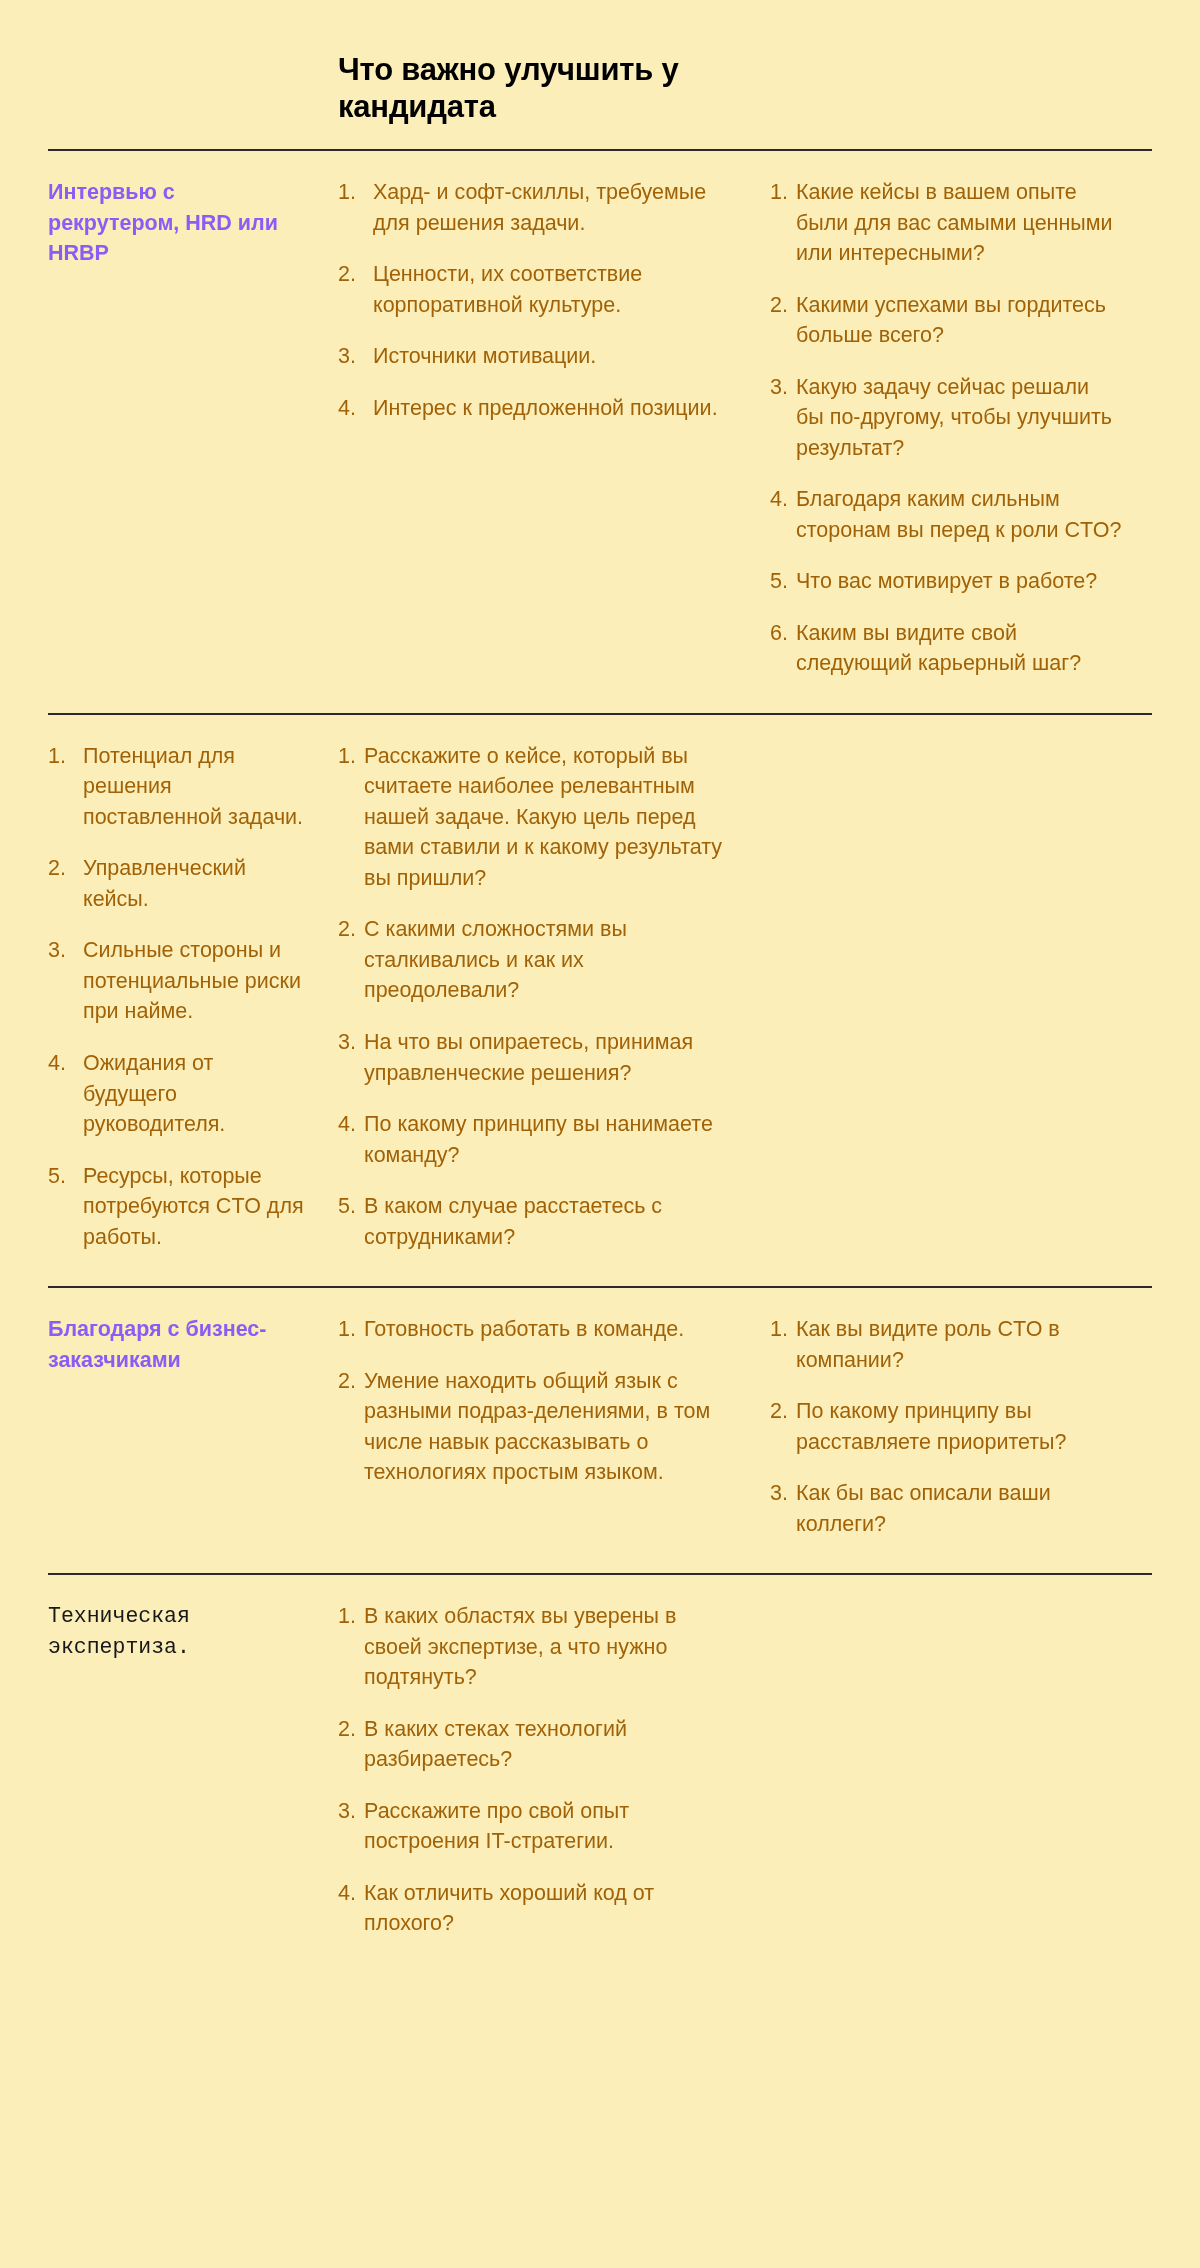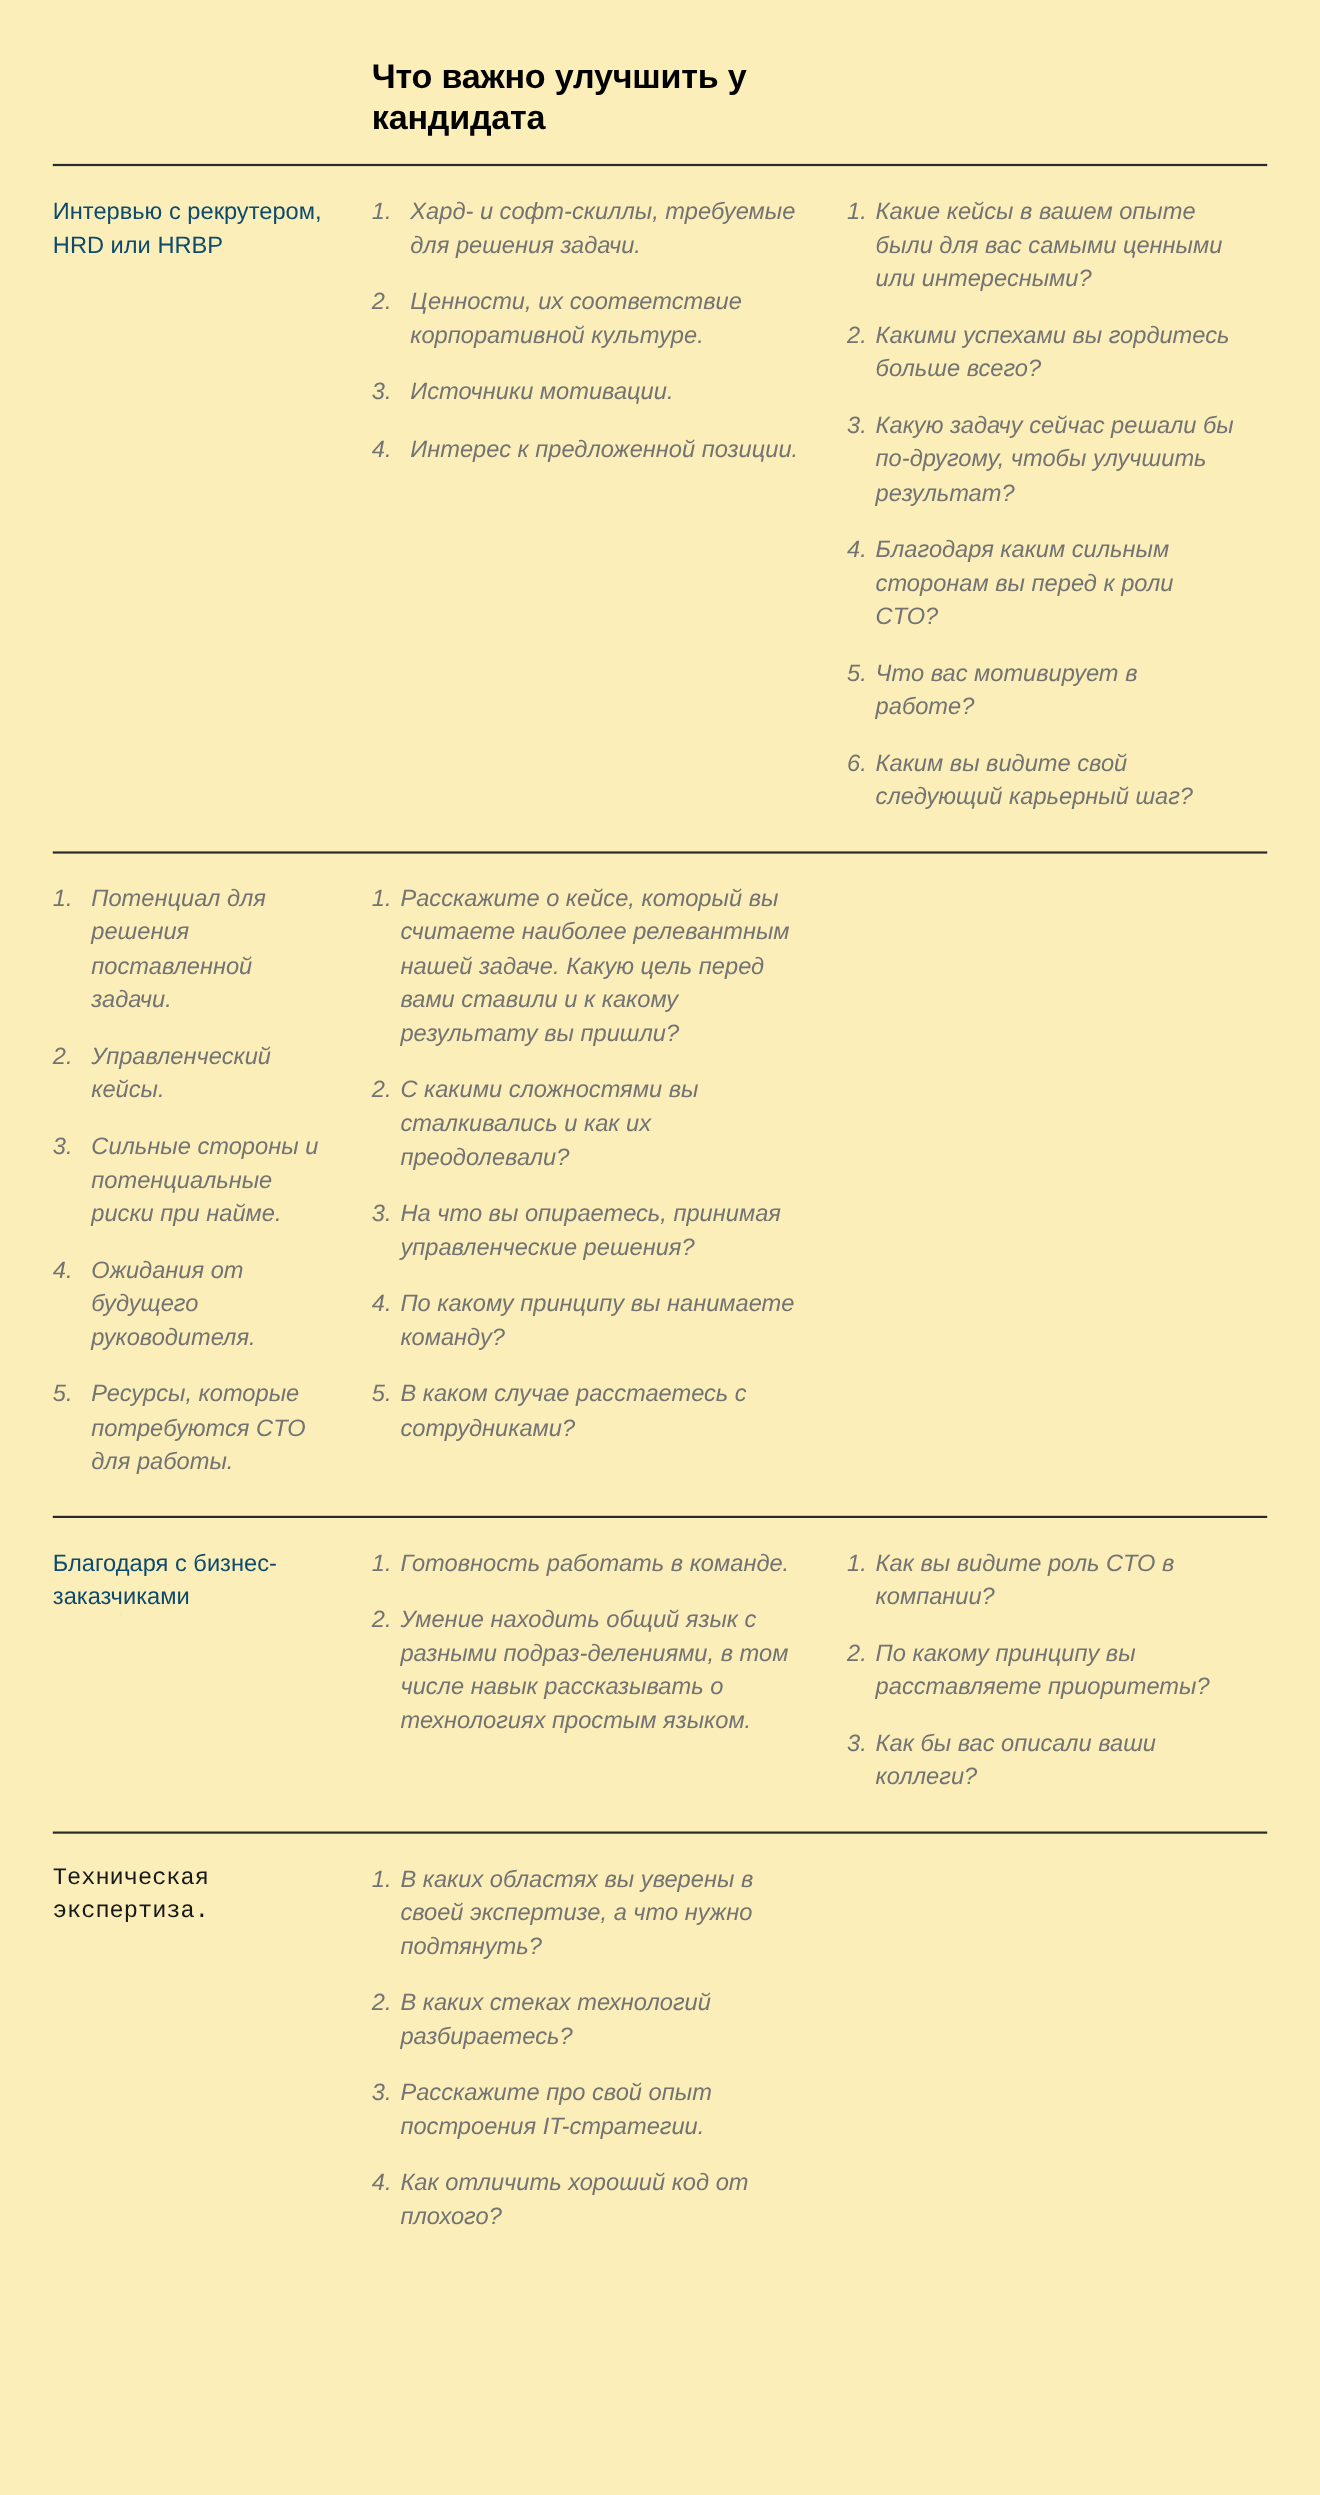--- a/index.html
+++ b/index.html
@@ -56,39 +56,38 @@
   }
 
   .cell {
     padding-right: 30px;
     box-sizing: border-box;
   }
 
   .role-text {
     font-size: 21.5px;
     line-height: 1.42;
-    color: #0c4a6e;
-    font-weight: 400;
+    color: #8b5cf6;
+    font-weight: 700;
   }
 
   
   ol.num {
     list-style: none;
     margin: 0;
     padding: 0;
     counter-reset: li;
   }
   ol.num > li {
     counter-increment: li;
     position: relative;
     font-size: 21.5px;
     line-height: 1.42;
     margin-bottom: 21px;
-    color: #737373;
-    font-style: italic;
+    color: #a16207;
   }
   ol.num > li:last-child {
     margin-bottom: 0;
   }
   ol.num > li::before {
     content: counter(li) ".";
     position: absolute;
     left: 0;
     top: 0;
     width: 30px;

